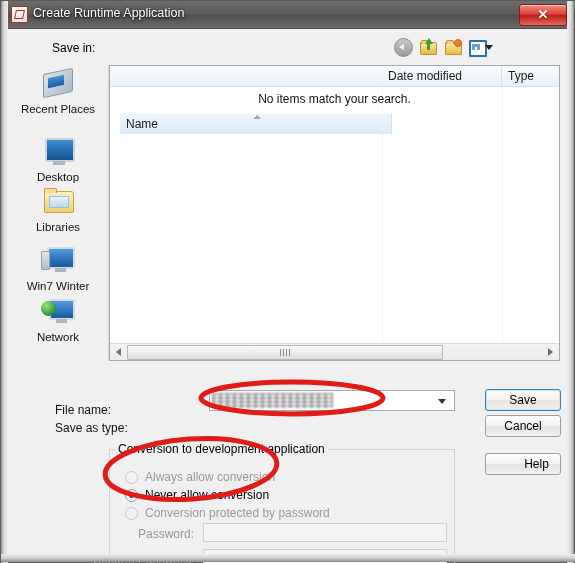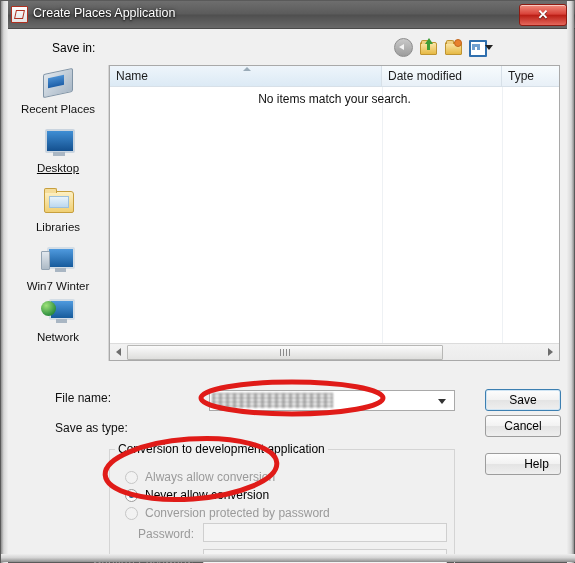--- a/index.html
+++ b/index.html
@@ -169,21 +169,21 @@
     position:absolute;left:101px;top:36px;width:451px;height:296px;
     background:#ffffff;border:1px solid #a9a9a9;box-sizing:border-box;
   }
   .listheader{
     position:absolute;left:0;top:0;right:0;height:20px;
     background:linear-gradient(to bottom,#f7fbfd,#e8f0f7);
     border-bottom:1px solid #d7e0e8;
   }
   .hcell{position:absolute;top:0;height:20px;font-size:12px;color:#1c1c1c;
     border-right:1px solid #d7e0e8;box-sizing:border-box;padding:3px 0 0 6px;cursor:pointer;}
-  .hcell.name{left:0;width:272px;background:linear-gradient(to bottom,#eef5fb,#dceaf5);}
+  .hcell.name{left:10px;width:272px;background:linear-gradient(to bottom,#eef5fb,#dceaf5);margin-top:48px;}
   .hcell.date{left:272px;width:120px;}
   .hcell.type{left:392px;width:60px;border-right:none;}
   .sortarrow{position:absolute;left:133px;top:1px;width:0;height:0;
     border-left:4px solid transparent;border-right:4px solid transparent;border-bottom:4px solid #9aabb8;}
   .colsep{position:absolute;top:21px;bottom:17px;width:1px;background:#eef1f4;}
   .emptytext{position:absolute;left:0;right:0;top:26px;text-align:center;font-size:12px;color:#111;}
   
   .hscroll{
     position:absolute;left:0;right:0;bottom:0;height:16px;
     background:linear-gradient(to bottom,#f2f2f2,#ececec);border-top:1px solid #dcdcdc;
@@ -197,21 +197,21 @@
     border-top:4px solid transparent;border-bottom:4px solid transparent;border-left:5px solid #6d6d6d;}
   .sb-thumb{
     position:absolute;left:17px;top:1px;width:314px;height:13px;
     background:linear-gradient(to bottom,#fbfbfb,#dededc);
     border:1px solid #b7b7b5;border-radius:1px;cursor:pointer;
   }
   .sb-grip{position:absolute;left:50%;top:3px;margin-left:-5px;width:10px;height:7px;
     background:repeating-linear-gradient(to right,#8b8b8b 0 1px,transparent 1px 3px);}
   
   .lbl{position:absolute;font-size:12px;color:#111;}
-  .fname-label{left:47px;top:362px;}
+  .fname-label{left:47px;top:374px;}
   .stype-label{left:47px;top:392px;}
   .fname-combo{
     position:absolute;left:201px;top:361px;width:246px;height:21px;
     background:#ffffff;border:1px solid #a9a9a9;box-sizing:border-box;cursor:text;
   }
   .redacted{
     position:absolute;left:2px;top:2px;width:121px;height:15px;
     background:
       repeating-linear-gradient(to bottom,rgba(120,120,120,.55) 0 2px,rgba(255,255,255,.15) 2px 4px),
       repeating-linear-gradient(to right,rgba(90,90,90,.5) 0 3px,rgba(255,255,255,.25) 3px 7px);
@@ -276,21 +276,21 @@
   .annot.type{left:196px;top:378px;width:190px;height:38px;}
   .annot.radios{left:100px;top:434px;width:180px;height:68px;}
 </style>
 </head>
 <body>
 
 <div class="dialog">
 
   <div class="titlebar">
     <div class="title-icon"></div>
-    <div class="title-text">Create Places Application</div>
+    <div class="title-text">Create Runtime Application</div>
     <div class="close-btn">
       <div class="x">✕</div>
     </div>
   </div>
 
   <div class="content">
 
     <div class="saveinrow">
       <div class="saveinlabel">
         <span>Save in:</span>
@@ -313,21 +313,21 @@
           <span class="views-arrow"></span>
         </div>
       </div>
     </div>
 
     <div class="placesbar">
       <div class="place" style="top:0px;">
         <span class="pico"><i class="ic-recent"></i></span>
         <span class="plabel">Recent Places</span>
       </div>
-      <div class="place" style="top:59px;text-decoration:underline;">
+      <div class="place" style="top:68px;">
         <span class="pico"><i class="ic-desktop"></i></span>
         <span class="plabel">Desktop</span>
       </div>
       <div class="place" style="top:118px;">
         <span class="pico"><i class="ic-lib"></i></span>
         <span class="plabel">Libraries</span>
       </div>
       <div class="place" style="top:177px;">
         <span class="pico"><i class="ic-pc"></i></span>
         <span class="plabel">Win7 Winter</span>

